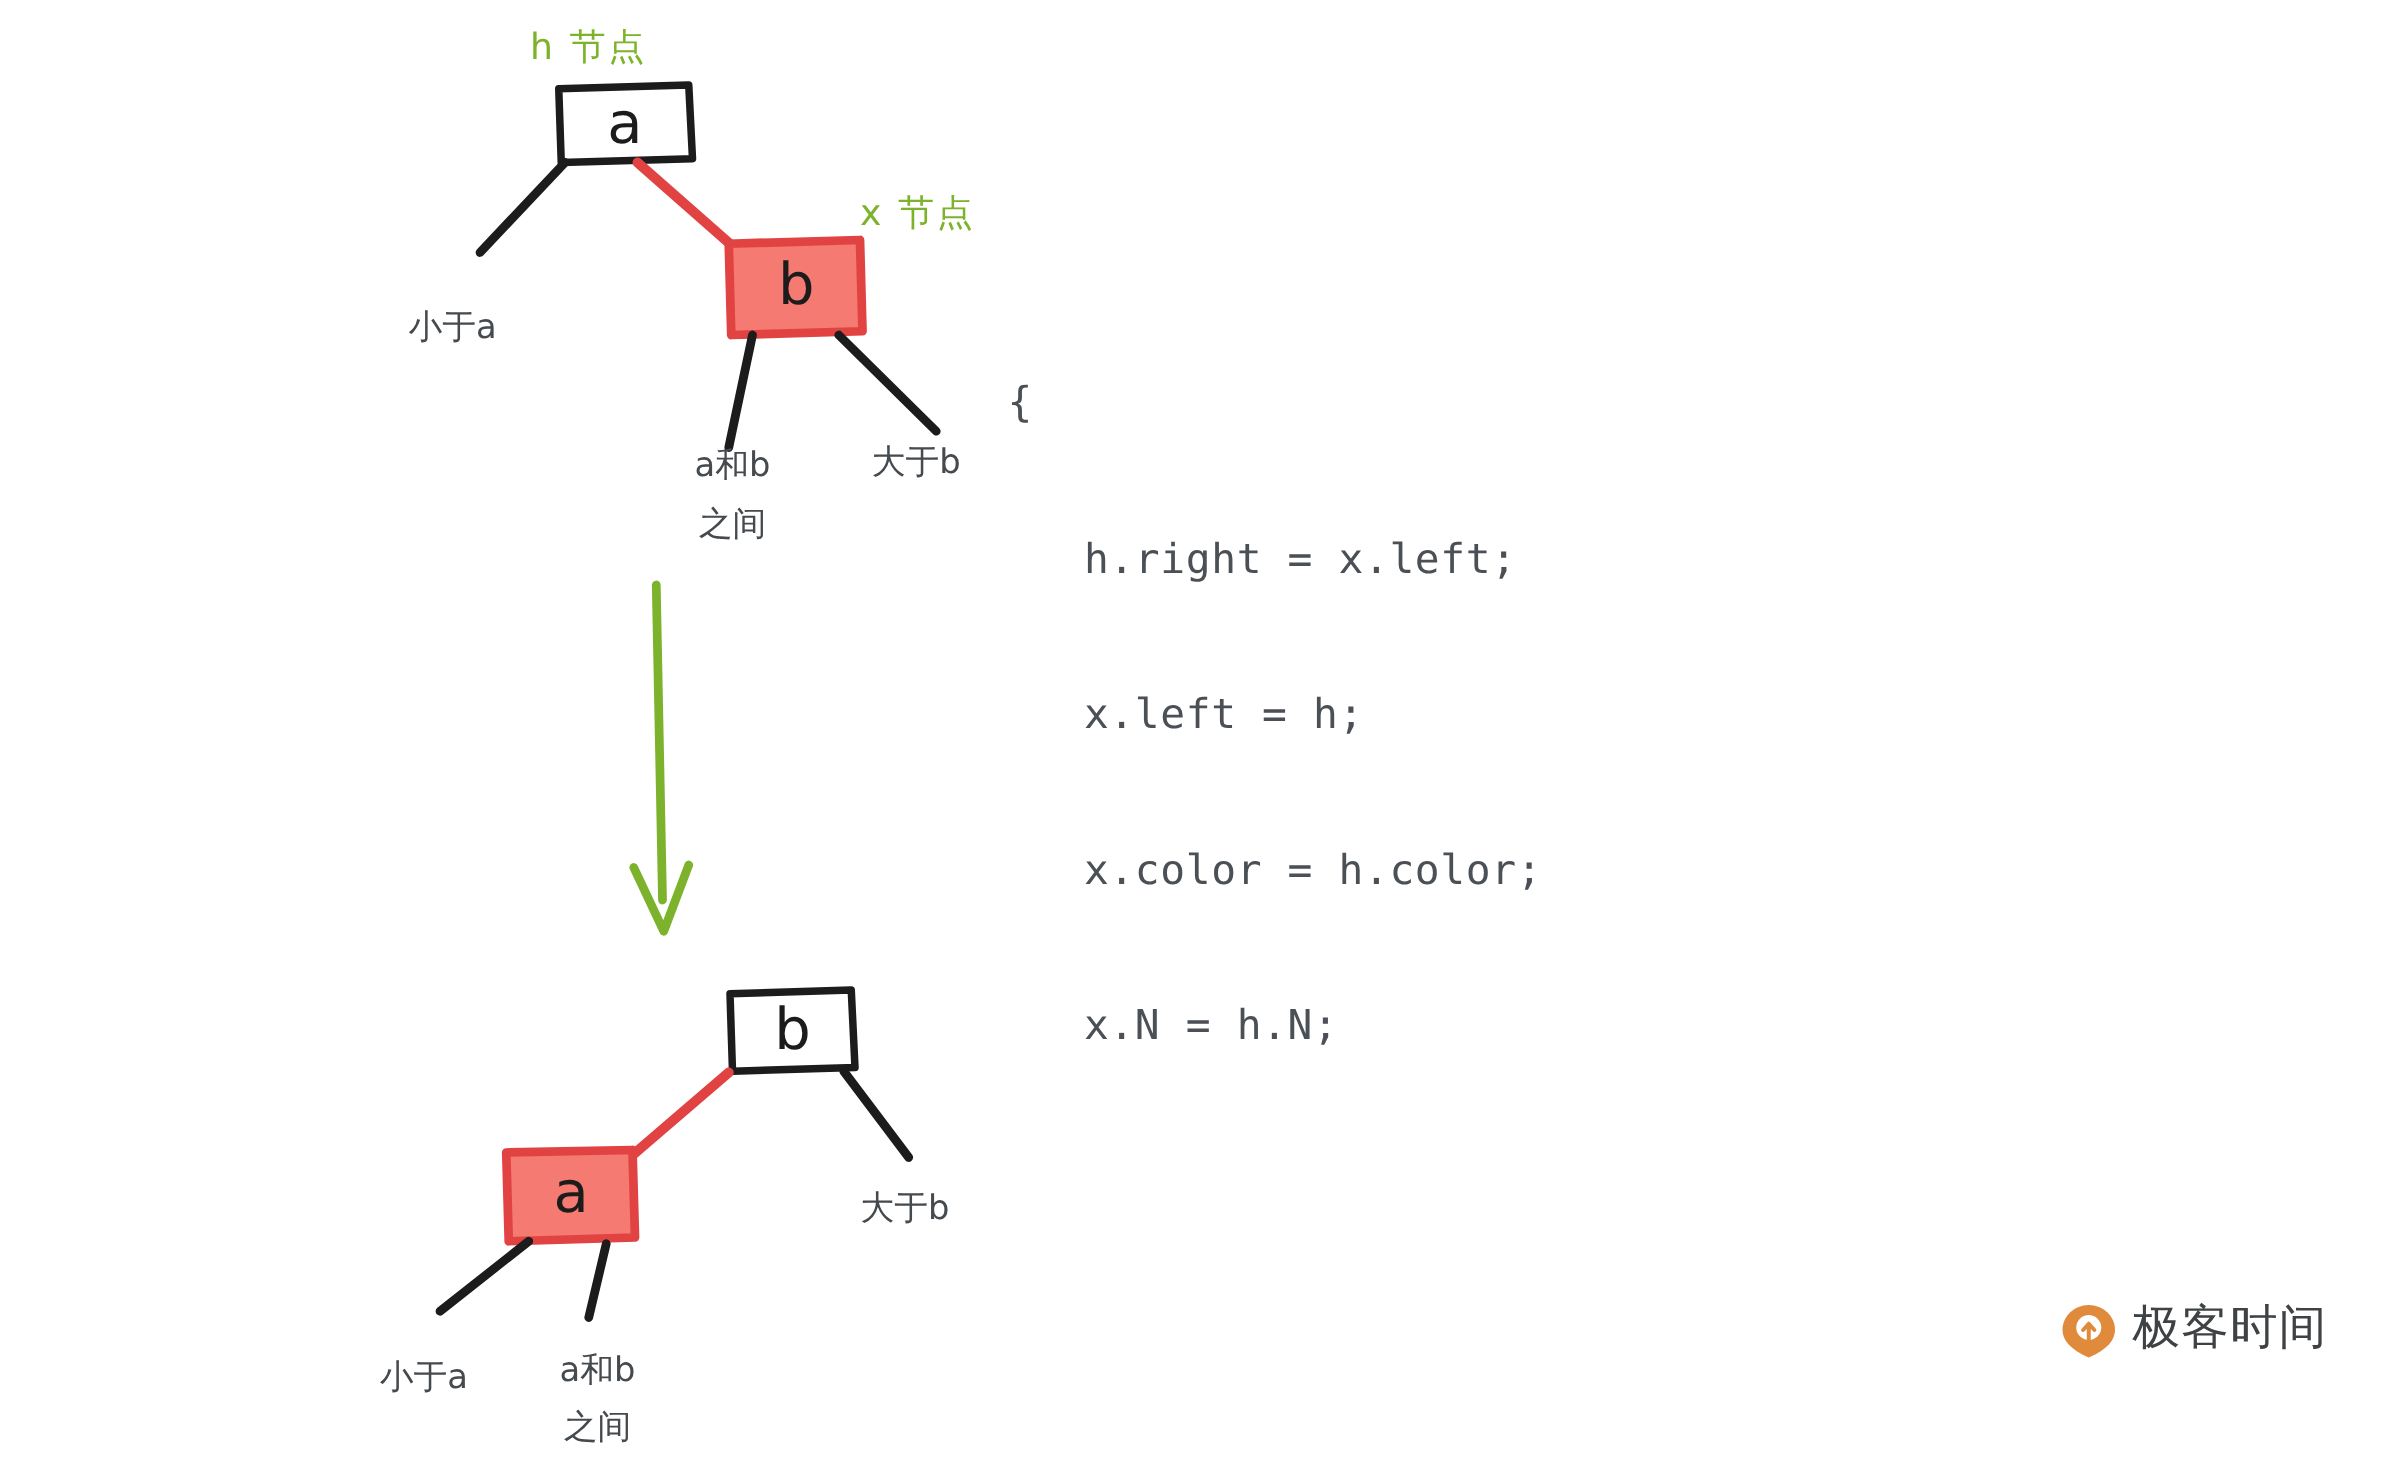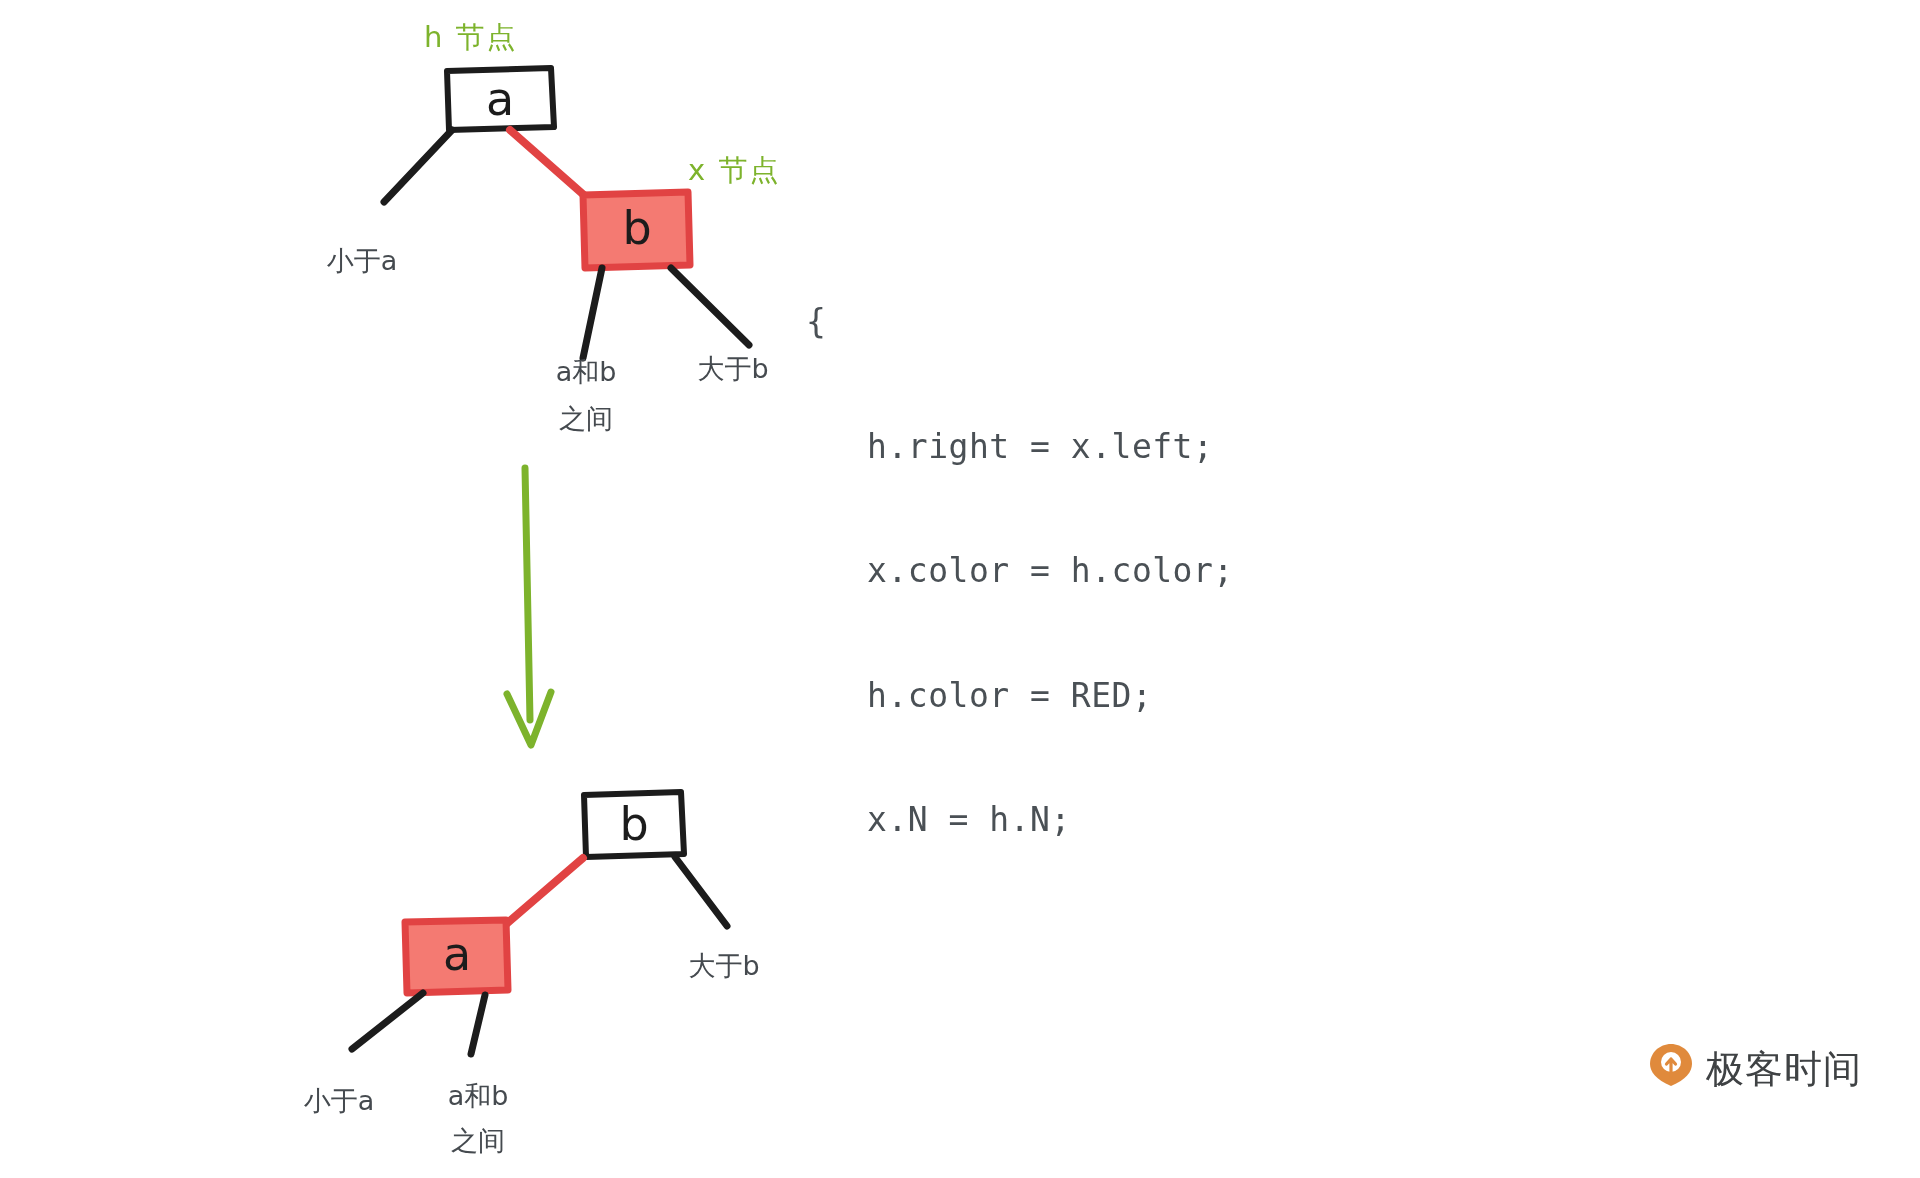--- a/index.html
+++ b/index.html
@@ -57,21 +57,21 @@
   }
   .code-line {
     display: block;
     white-space: pre;
   }
   .watermark {
     position: absolute;
     left: 1648px;
     top: 1042px;
     display: flex;
-    align-items: flex-end;
+    align-items: flex-start;
     gap: 12px;
   }
   .watermark-mark {
     width: 46px;
     height: 46px;
     position: relative;
   }
   .watermark-text {
     font-family: "DejaVu Sans", "Liberation Sans", sans-serif;
     font-size: 38px;
@@ -144,22 +144,22 @@
     <text class="edge-label" x="478" y="1105">a和b</text>
     <text class="edge-label" x="478" y="1150">之间</text>
 
     <text class="edge-label" x="724" y="975">大于b</text>
 
   </svg>
 
   <div class="code-block">
     <span class="code-line">{</span>
     <span class="code-line">   h.right = x.left;</span>
+    <span class="code-line">   x.left = h;</span>
     <span class="code-line">   x.color = h.color;</span>
-    <span class="code-line">   h.color = RED;</span>
     <span class="code-line">   x.N = h.N;</span>
     
     
     
     
   </div>
 
   <div class="watermark">
     <span class="watermark-mark">
       <svg width="46" height="46" viewBox="0 0 46 46">

